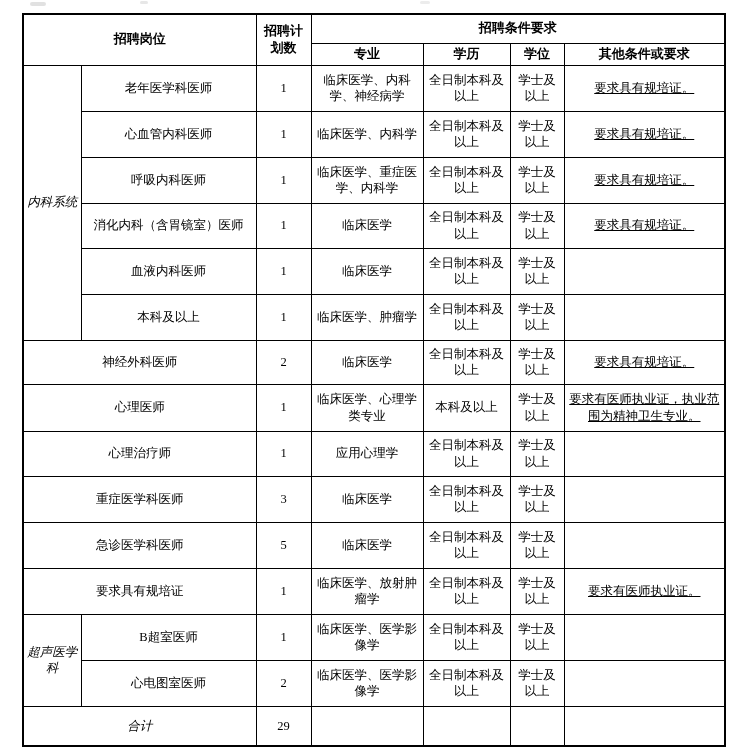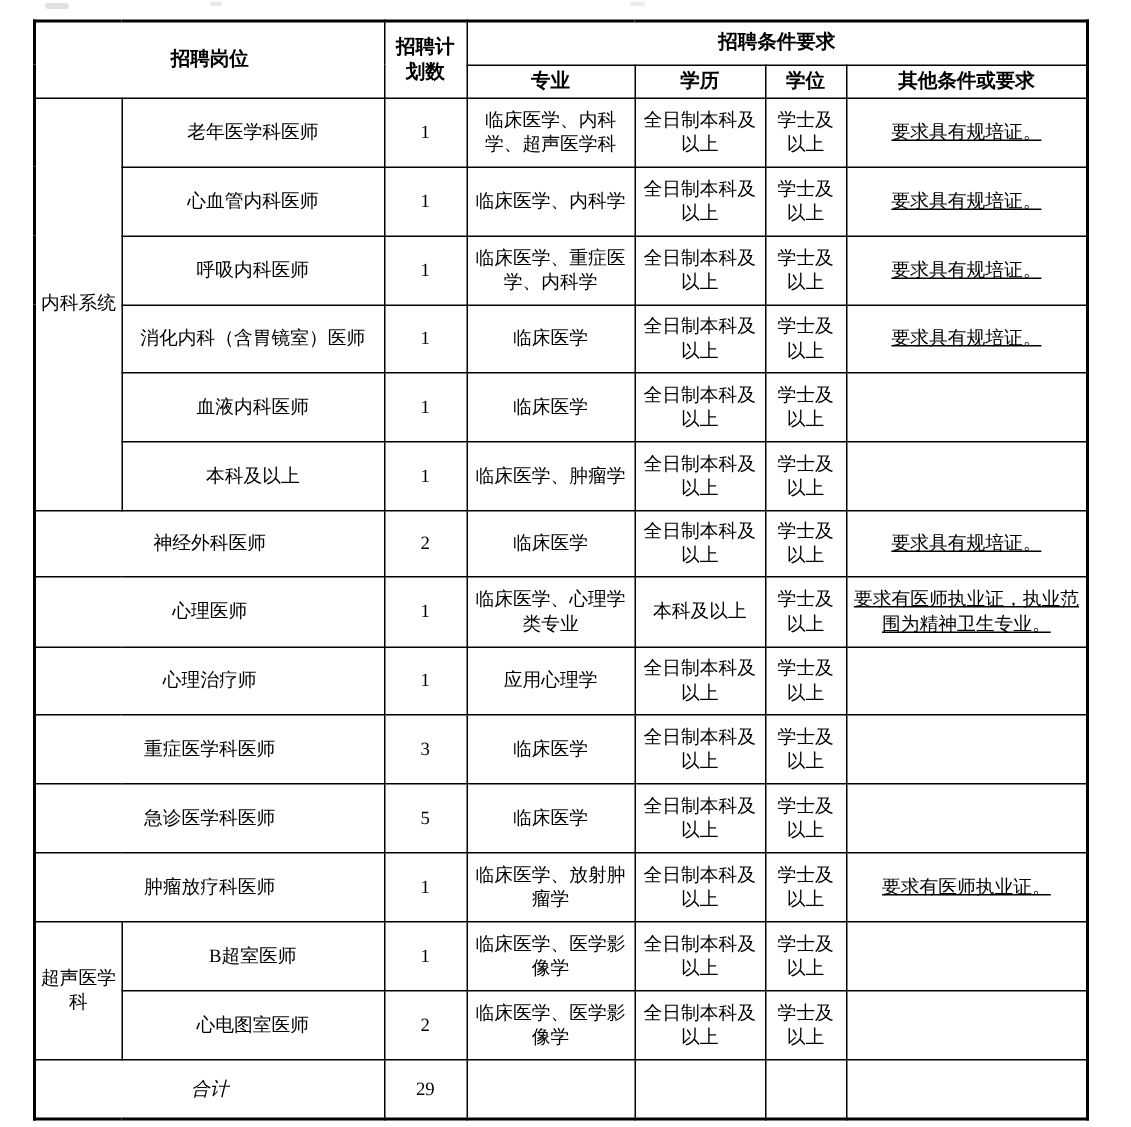--- a/index.html
+++ b/index.html
@@ -37,20 +37,21 @@
   }
   .doc-table th {
     font-weight: bold;
     font-size: 13px;
   }
   .cell-group {
     font-weight: bold;
     font-size: 13px;
     padding: 0 7px;
     line-height: 1.5;
+    font-style: italic;
   }
   .cell-position {
     font-weight: bold;
     font-size: 13px;
   }
   .cell-count {
     font-weight: bold;
     font-size: 13px;
   }
   .cell-other {
@@ -99,21 +100,21 @@
     <th>专业</th>
     <th>学历</th>
     <th>学位</th>
     <th>其他条件或要求</th>
   </tr>
 
   <tr style="height:46px">
     <td rowspan="6" class="cell-group">内科系统</td>
     <td class="cell-position">老年医学科医师</td>
     <td class="cell-count">1</td>
-    <td>临床医学、内科学、超声医学科</td>
+    <td>临床医学、内科学、神经病学</td>
     <td>全日制本科及以上</td>
     <td>学士及以上</td>
     <td class="cell-other">要求具有规培证。</td>
   </tr>
   <tr style="height:46px">
     <td class="cell-position">心血管内科医师</td>
     <td class="cell-count">1</td>
     <td>临床医学、内科学</td>
     <td>全日制本科及以上</td>
     <td>学士及以上</td>
@@ -186,21 +187,21 @@
   </tr>
   <tr style="height:46px">
     <td colspan="2" class="cell-position">急诊医学科医师</td>
     <td class="cell-count">5</td>
     <td>临床医学</td>
     <td>全日制本科及以上</td>
     <td>学士及以上</td>
     <td class="cell-other"></td>
   </tr>
   <tr style="height:46px">
-    <td colspan="2" class="cell-position">肿瘤放疗科医师</td>
+    <td colspan="2" class="cell-position">要求具有规培证</td>
     <td class="cell-count">1</td>
     <td>临床医学、放射肿瘤学</td>
     <td>全日制本科及以上</td>
     <td>学士及以上</td>
     <td class="cell-other">要求有医师执业证。</td>
   </tr>
 
   <tr style="height:46px">
     <td rowspan="2" class="cell-group">超声医学科</td>
     <td class="cell-position">B超室医师</td>

